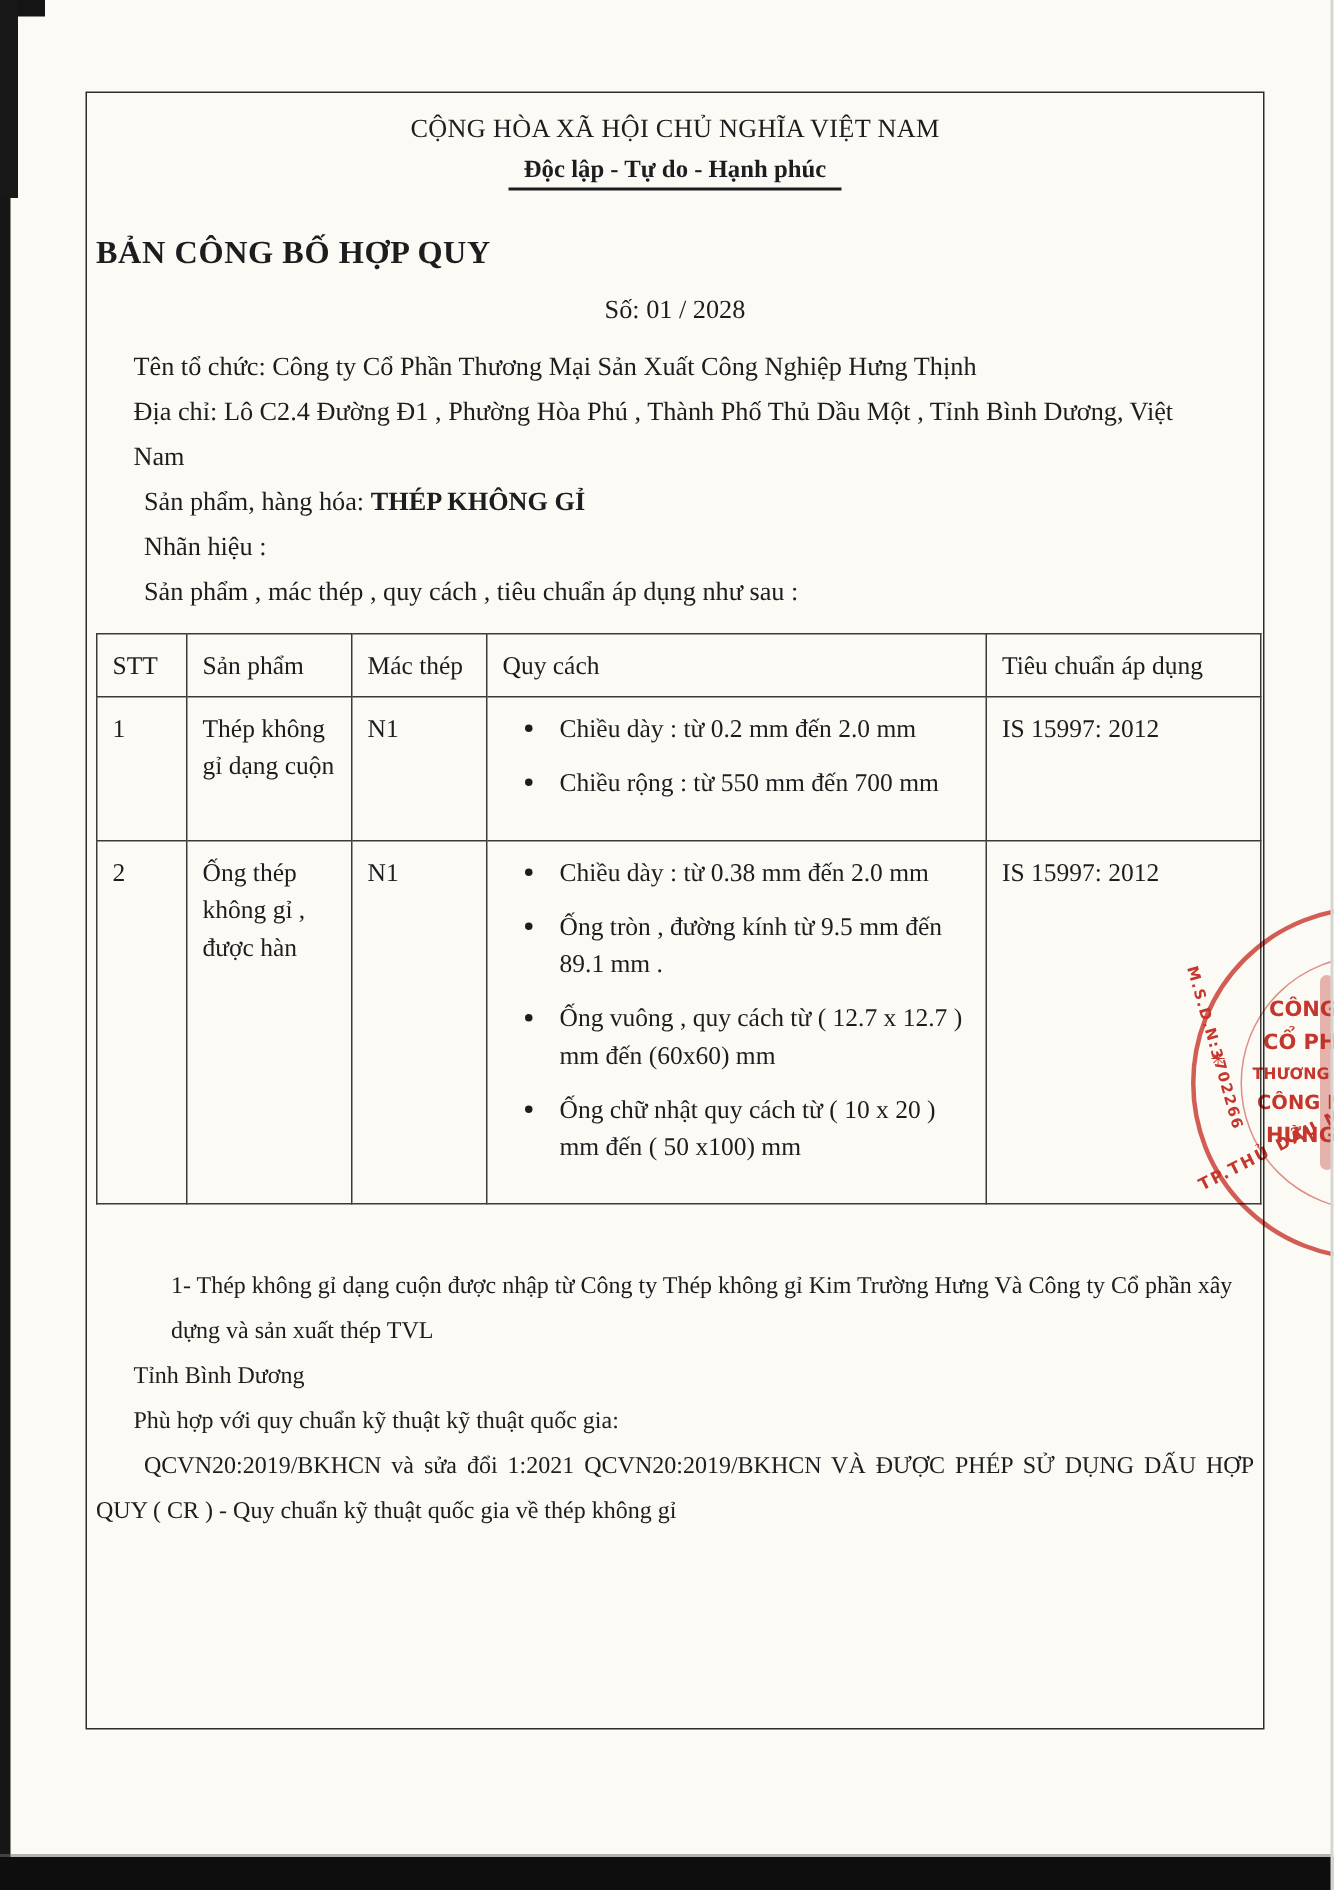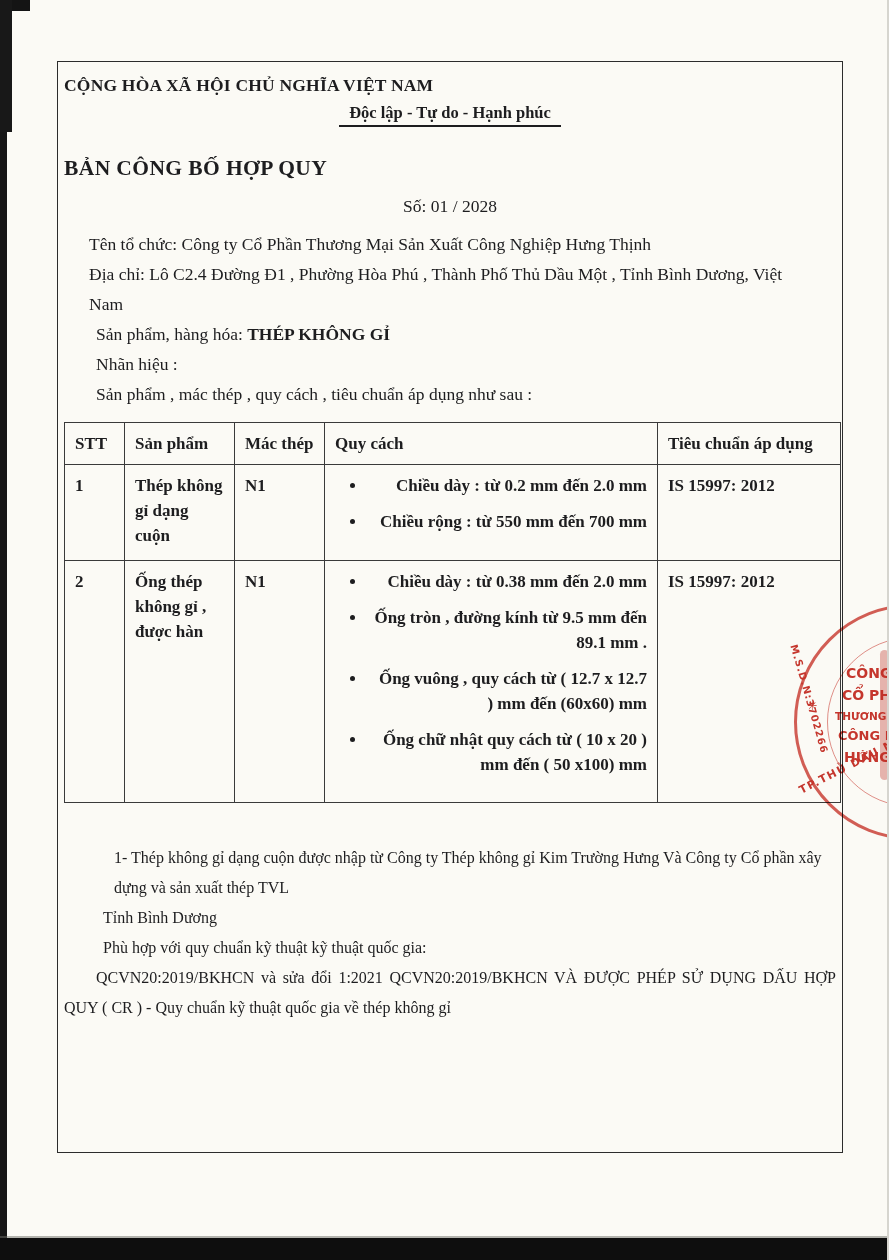--- a/index.html
+++ b/index.html
@@ -21,21 +21,21 @@
   .edge-bottom-soft { position:absolute; left:0; bottom:20px; width:889px; height:4px; background:#6b6b66; opacity:.5; z-index:8; }
   .edge-right  { position:absolute; right:0; top:0; width:2px; height:1260px; background:#d6d5cf; z-index:8; }
 
   .frame {
     position: absolute; left:57px; top:61px;
     width: 786px; height: 1092px;
     border: 1.5px solid #2c2c2c;
     padding: 10px 6px 0 6px;
   }
 
-  .nat-title { font-weight:bold; font-size:17.5px; margin-top:3px; letter-spacing:0.2px; }
+  .nat-title { text-align:center; font-weight:normal; font-size:17.5px; margin-top:3px; letter-spacing:0.2px; }
   .motto     { text-align:center; font-weight:bold; font-size:16.5px; margin-top:7px; }
   .motto span{ border-bottom:2px solid #1d1d1f; padding:0 10px 3px 10px; }
 
   .doc-title  { font-weight:bold; font-size:21.5px; margin-top:33px; letter-spacing:0.4px; }
   .doc-number { text-align:center; font-size:17.5px; margin-top:15px; }
 
   p.field { font-size:17.5px; line-height:30px; margin-left:25px; margin-right:18px; }
   p.field.first { margin-top:12px; }
   p.field.indent2 { margin-left:32px; }
   .bold { font-weight:bold; }
@@ -45,42 +45,42 @@
     width: 776px;
     margin-top: 13px;
     font-size: 17px;
     table-layout: fixed;
   }
   table.spec th, table.spec td {
     border: 1px solid #3a3a3a;
     vertical-align: top;
     padding: 8px 10px;
     text-align: left;
-    font-weight: bold;
+    font-weight: normal;
     line-height: 25px;
   }
   table.spec th { height: 40px; }
   .col-stt   { width: 60px; }
   .col-prod  { width: 110px; }
   .col-grade { width: 90px; }
   .col-spec  { width: 333px; }
   .col-std   { width: 183px; }
   th.center, td.center { text-align:center; }
   td.product-cell { text-align: justify; padding-top:10px;margin-top:25px; }
   td.specs-cell { padding-top:10px; }
   td.stt-cell, td.grade-cell, td.std-cell { padding-top:10px; }
   ul.specs { margin:0; padding-left:32px; list-style:disc; }
-  ul.specs li { margin-bottom:11px; padding-left:6px;text-align:right; }
+  ul.specs li { margin-bottom:11px; padding-left:6px; }
   tr.row-1 td { height: 96px; }
   tr.row-2 td { height: 242px; }
 
   .notes { margin-top: 40px; font-size:16px; line-height:30px; }
   p.note      { margin-left:50px; margin-right:12px; }
   p.note.hanging { padding-left:30px; text-indent:-30px; }
-  p.note-sub  { margin-left:39px; }
+  p.note-sub  { margin-left:25px; }
   p.qcvn      { margin-left:0; margin-right:0; text-indent:32px; text-align:justify;font-family:Liberation Serif, serif; }
 
   
   .stamp {
     position:absolute; left:794px; top:604px;
     width:236px; height:236px;
     border-radius:50%;
     border:3.5px solid rgba(203,55,45,0.8);
     z-index:6;
     font-family:"DejaVu Sans", sans-serif;

